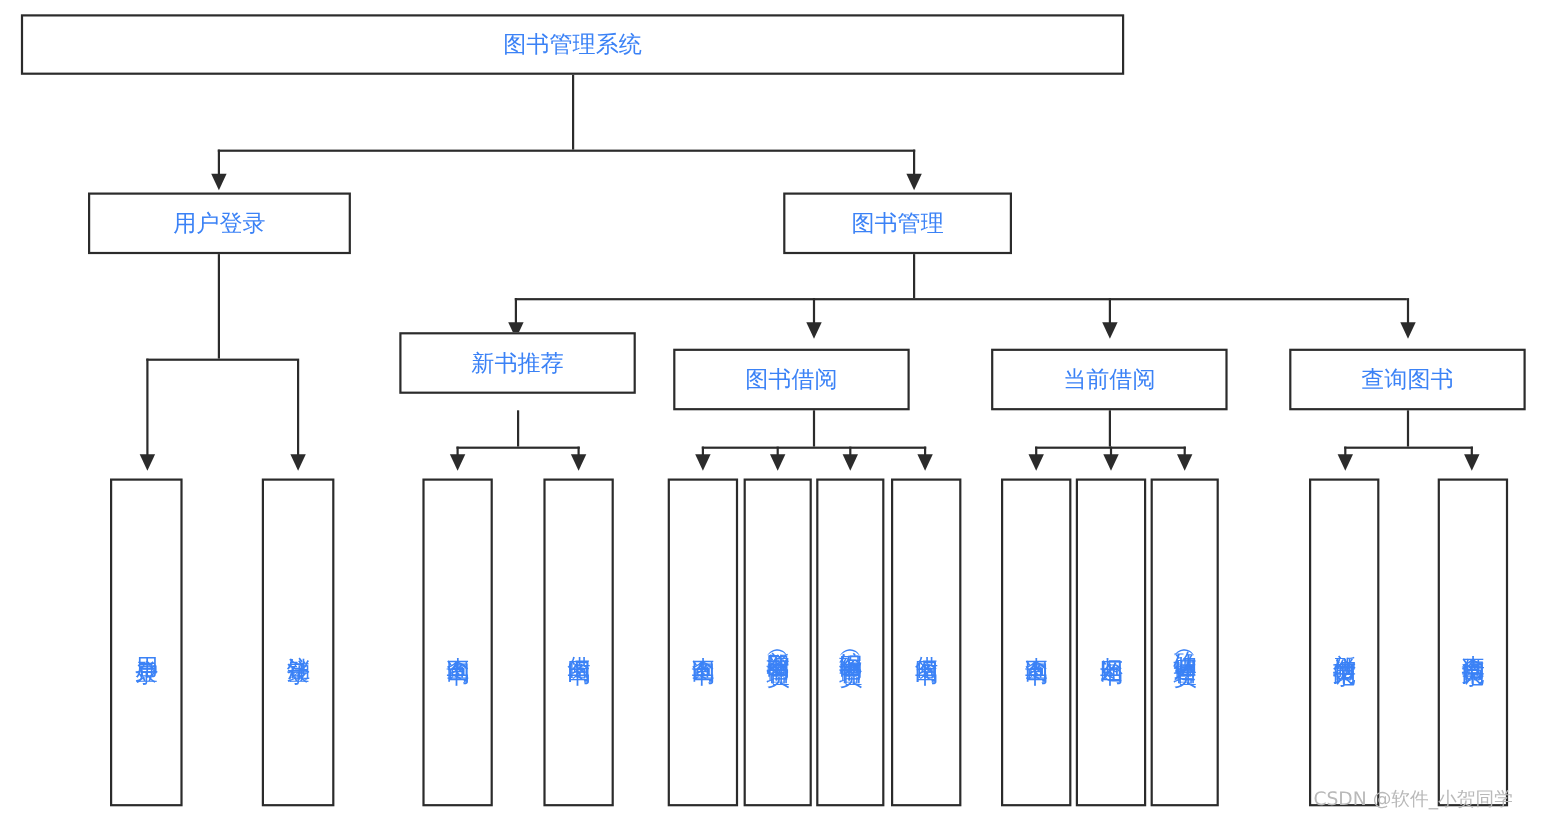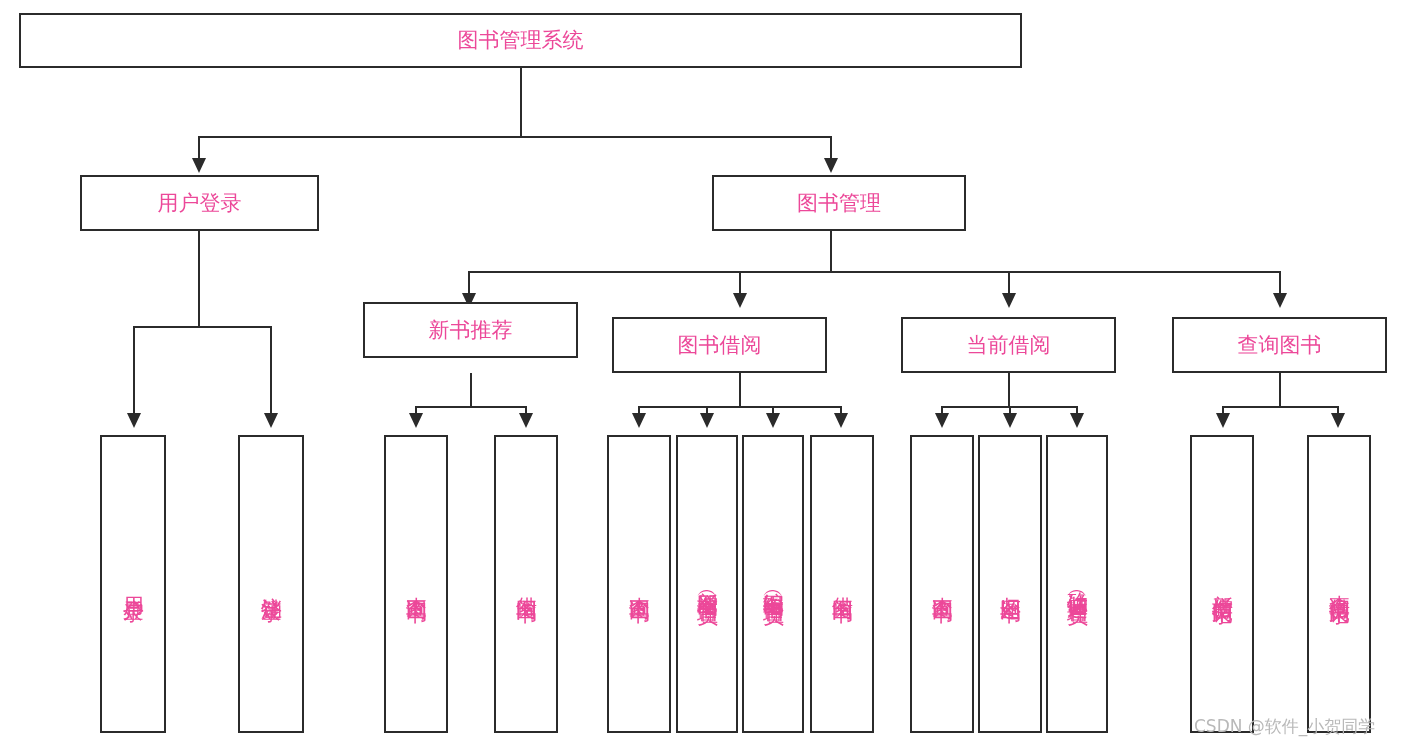--- a/index.html
+++ b/index.html
@@ -17,21 +17,21 @@
     background: #ffffff;
     overflow: hidden;
   }
   .node {
     position: absolute;
     border: 2px solid #2b2b2b;
     background: #ffffff;
     display: flex;
     align-items: center;
     justify-content: center;
-    color: #ec4899;
+    color: #3b82f6;
     line-height: 1.18;
     text-align: center;
   }
   .node.horiz {
     font-size: 21px;
   }
   .node.vert {
     writing-mode: vertical-rl;
     text-orientation: upright;
     font-size: 21px;
@@ -77,21 +77,21 @@
   <div class="lineh" style="left:198px; top:136px; width:634px;"></div>
 
   <div class="linev" style="left:198px; top:136px; height:26px;"></div>
   <div class="arrow" style="left:192px; top:158px;"></div>
   <div class="linev" style="left:830px; top:136px; height:26px;"></div>
   <div class="arrow" style="left:824px; top:158px;"></div>
 
   <div class="node horiz" style="left:80px; top:175px; width:239px; height:56px;">
     <span>用户登录</span>
   </div>
-  <div class="node horiz" style="left:712px; top:175px; width:254px; height:56px;">
+  <div class="node horiz" style="left:712px; top:175px; width:208px; height:56px;">
     <span>图书管理</span>
   </div>
 
   <div class="linev" style="left:198px; top:231px; height:95px;"></div>
   <div class="lineh" style="left:133px; top:326px; width:137px;"></div>
   <div class="linev" style="left:133px; top:326px; height:91px;"></div>
   <div class="arrow" style="left:127px; top:413px;"></div>
   <div class="linev" style="left:270px; top:326px; height:91px;"></div>
   <div class="arrow" style="left:264px; top:413px;"></div>
 

